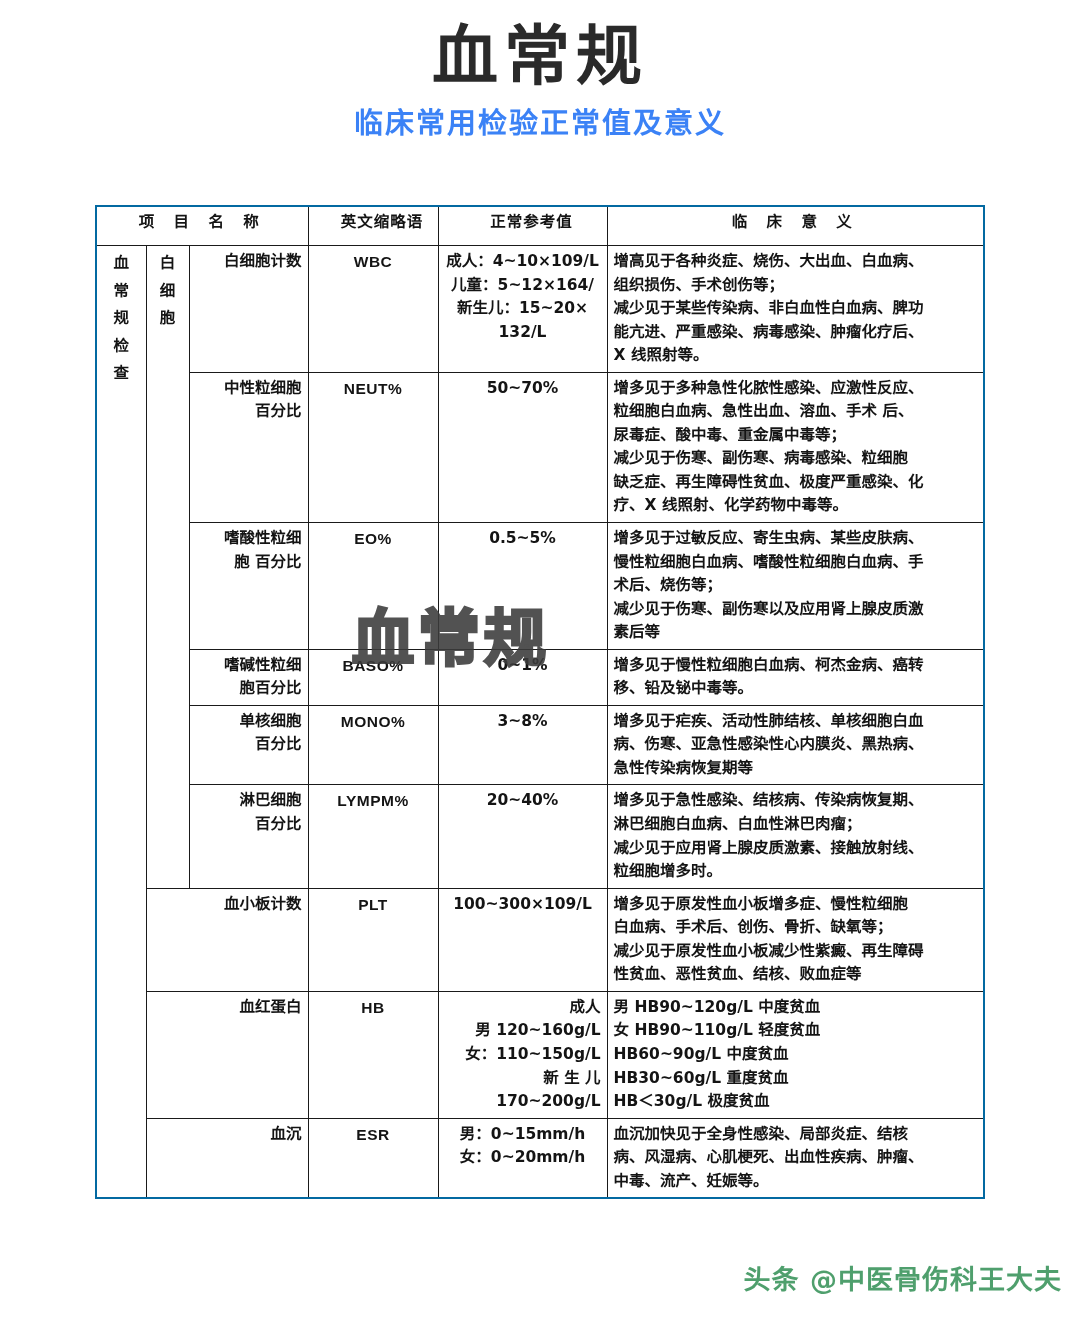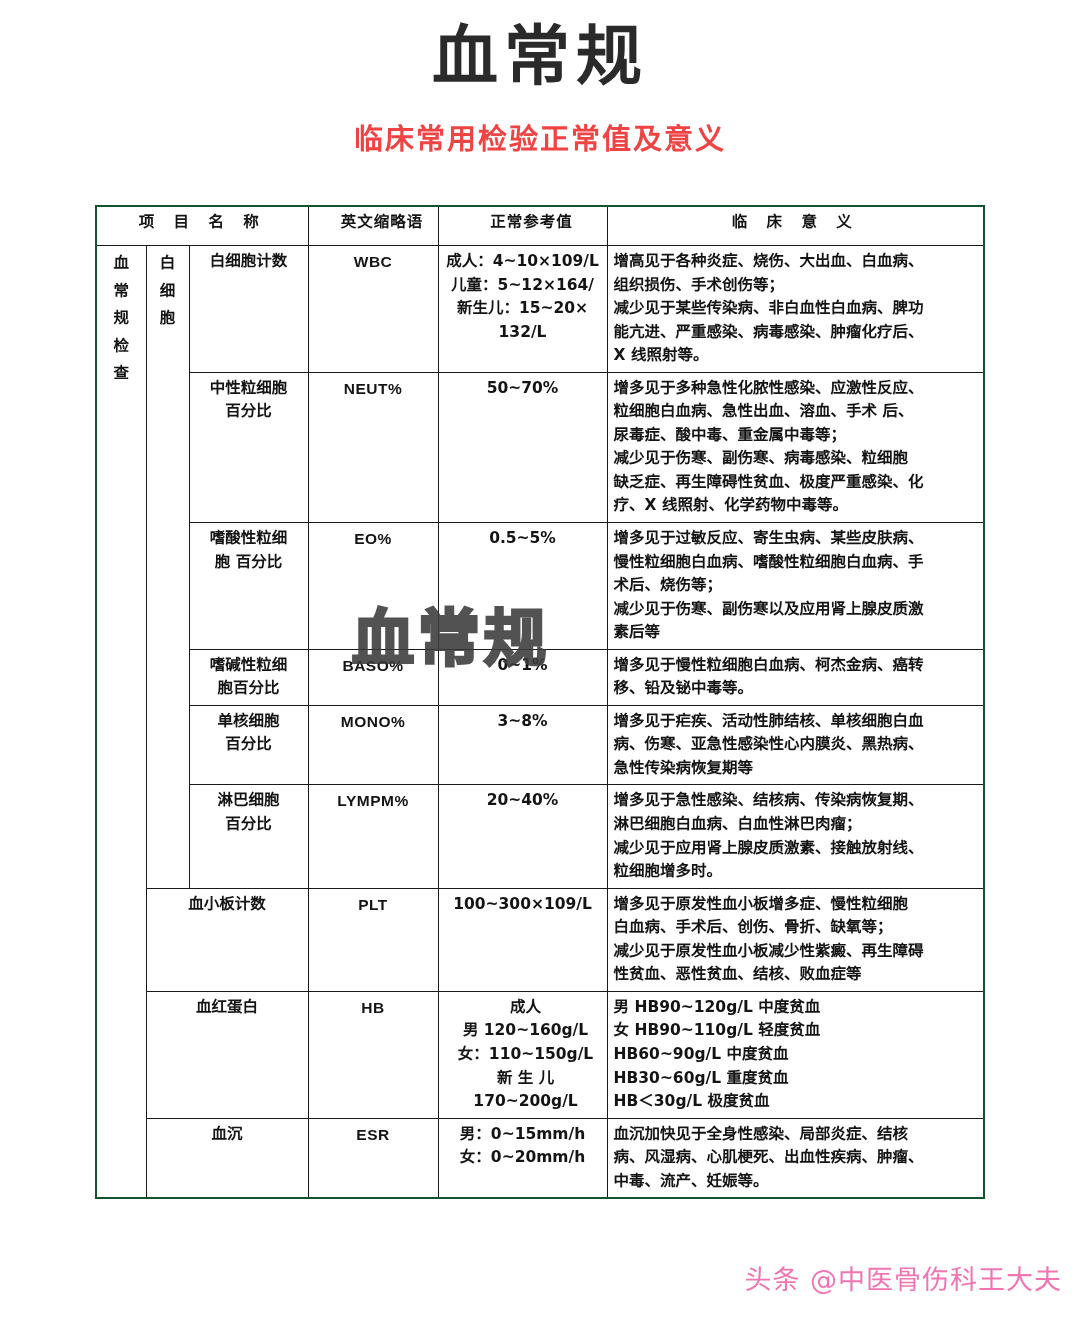--- a/index.html
+++ b/index.html
@@ -28,22 +28,22 @@
     font-weight: 700;
     letter-spacing: 6px;
     line-height: 1.05;
     color: #2a2a2a;
   }
   .sub-title {
     font-family: "DejaVu Sans", "Liberation Sans", sans-serif;
     font-size: 29px;
     font-weight: 700;
     letter-spacing: 2px;
-    margin-top: 24px;
-    color: #ef4444;
+    margin-top: 8px;
+    color: #3b82f6;
   }
 
   
   .table-wrap {
     position: absolute;
     left: 95px;
     top: 205px;
     width: 890px;
   }
   table.lab {
@@ -56,21 +56,21 @@
     border: 1px solid #1a1a1a;
     vertical-align: top;
     padding: 4px 6px;
     font-size: 15.5px;
     line-height: 1.52;
     font-weight: 700;
     color: #141414;
   }
   
   table.lab {
-    border: 2px solid #14532d;
+    border: 2px solid #0369a1;
   }
 
   th.hdr {
     text-align: center;
     vertical-align: middle;
     font-size: 20px;
     letter-spacing: 7px;
     font-weight: 700;
     padding: 5px 4px;
     height: 30px;
@@ -88,41 +88,41 @@
   }
   td.vlabel .vtext {
     display: block;
     line-height: 1.78;
     letter-spacing: 0;
   }
   td.vlabel .vtext span { display: block; }
 
   td.name {
     width: 119px;
-    text-align: center;
+    text-align: right;
     vertical-align: top;
     padding-top: 6px;
   }
   td.abbr {
     width: 130px;
     text-align: center;
     vertical-align: top;
     padding-top: 6px;
     font-family: Liberation Sans, sans-serif;
     font-size: 17px;
     font-weight: 700;
     letter-spacing: 0.5px;
   }
   td.ref {
     width: 169px;
     text-align: center;
     vertical-align: top;
     padding-top: 6px;
   }
-  td.ref.left { text-align: center; padding-left: 12px; }
+  td.ref.left { text-align: right; padding-left: 12px; }
   td.mean {
     text-align: left;
     vertical-align: top;
     padding-top: 6px;
     padding-left: 8px;
   }
   .ln { display: block; }
 
   
   .wm-center {
@@ -137,22 +137,22 @@
     text-shadow: 0 0 0 #3b3b3b;
     pointer-events: none;
     line-height: 1;
     opacity: 0.88;
   }
   .wm-bottom {
     position: absolute;
     right: 18px;
     bottom: 22px;
     font-size: 27px;
-    font-weight: 400;
-    color: #ec4899;
+    font-weight: 700;
+    color: #15803d;
     opacity: 0.75;
     letter-spacing: 1px;
     white-space: nowrap;
     pointer-events: none;
   }
 </style>
 </head>
 <body>
 
 <div class="title-block">

